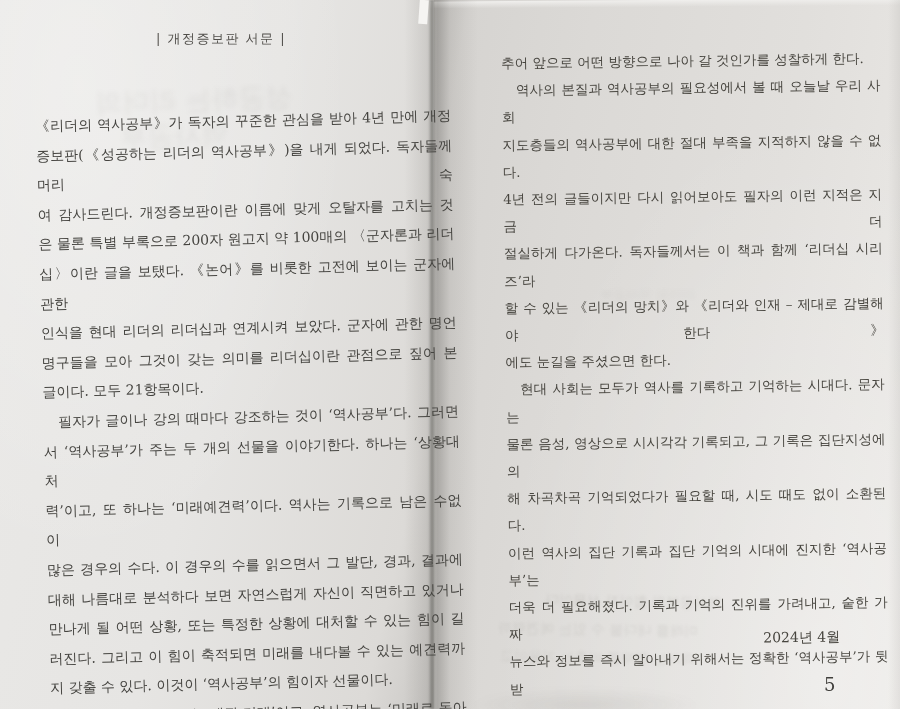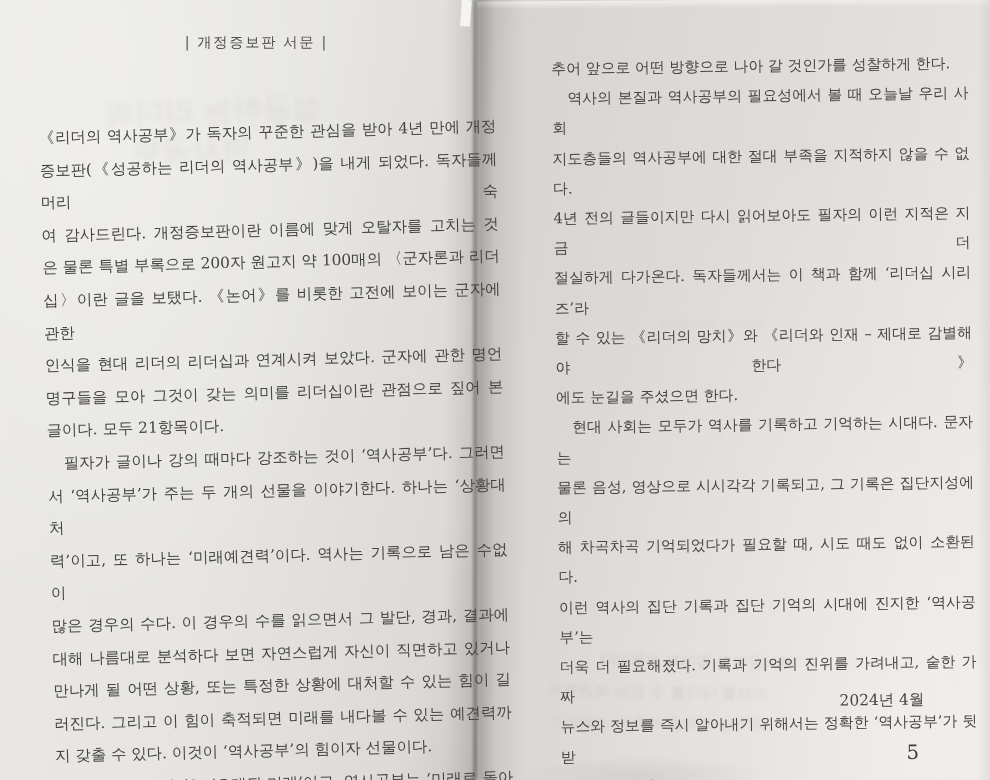--- a/index.html
+++ b/index.html
@@ -67,21 +67,21 @@
     filter: blur(0.4px);
   }
   .bottom-smudge {
     position: absolute; left: 470px; top: 688px;
     width: 230px; height: 34px;
     background: radial-gradient(ellipse at center, rgba(90,88,84,0.10), rgba(90,88,84,0) 70%);
     filter: blur(3px);
   }
   
   .section-header {
-    position: absolute; left: 16px; top: 30px;
+    position: absolute; left: 4px; top: 30px;
     width: 434px;
     text-align: center;
     font-size: 13px;
     letter-spacing: 1.5px;
     color: #504e4a;
   }
   .left-body {
     position: absolute; left: 35px; top: 112px;
     width: 416px;
     font-size: 14px;

